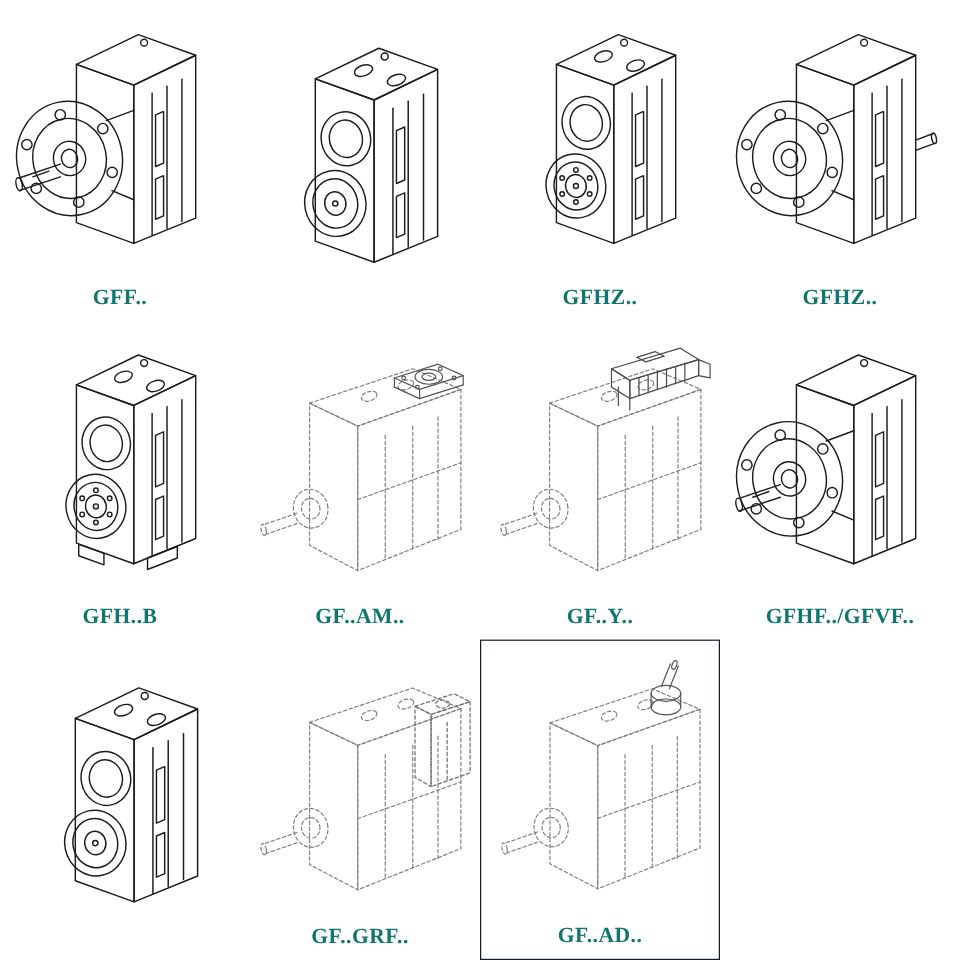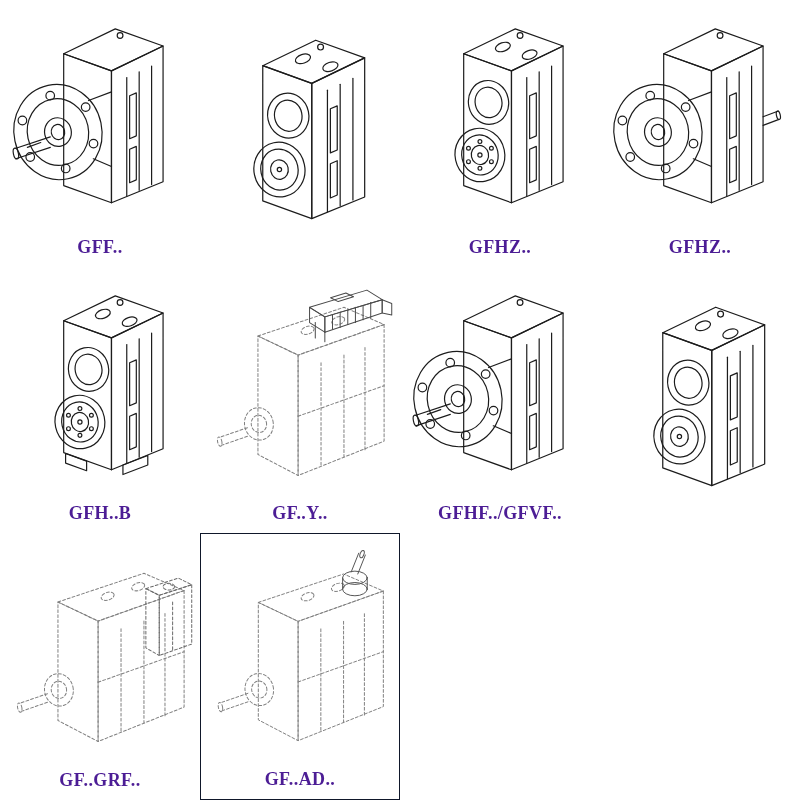--- a/index.html
+++ b/index.html
@@ -23,21 +23,21 @@
   .drawing{
     flex:1 1 auto;
     width:100%;
     min-height:0;
   }
   figcaption.label{
     font-family:"Liberation Serif",serif;
     font-weight:700;
     font-size:18px;
     letter-spacing:.4px;
-    color:#4c1d95;
+    color:#0f766e;
     height:28px;
     display:flex;align-items:center;justify-content:center;
     white-space:nowrap;
   }
   .label-lg{font-size:21px;}
   .framed{border:1px solid #0f172a;}
 </style>
 </head>
 <body>
 
@@ -225,20 +225,29 @@
       <g stroke="#1c1c1c" fill="none" stroke-width="1.25" stroke-linecap="round" stroke-linejoin="round">
         <use href="#housing"></use>
           <use href="#bores"></use>
           <use href="#bearing-dots"></use>
           <use href="#feet"></use>
       </g>
     </svg>
     <figcaption class="label">GFH..B</figcaption>
   </figure>
 
+  <figure class="cell">
+    <svg class="drawing" viewBox="0 0 200 240">
+      <g fill="none" stroke-width="1.05" stroke-linecap="round" stroke-linejoin="round">
+        <use href="#housing-d" stroke="#808080" stroke-dasharray="3 2.2"></use>
+        <use href="#plate-am" stroke="#555555"></use>
+      </g>
+    </svg>
+    <figcaption class="label">GF..AM..</figcaption>
+  </figure>
 
   <figure class="cell">
     <svg class="drawing" viewBox="0 0 200 240">
       <g fill="none" stroke-width="1.05" stroke-linecap="round" stroke-linejoin="round">
         <use href="#housing-d" stroke="#808080" stroke-dasharray="3 2.2"></use>
         <use href="#motor" stroke="#4a4a4a"></use>
       </g>
     </svg>
     <figcaption class="label">GF..Y..</figcaption>
   </figure>

